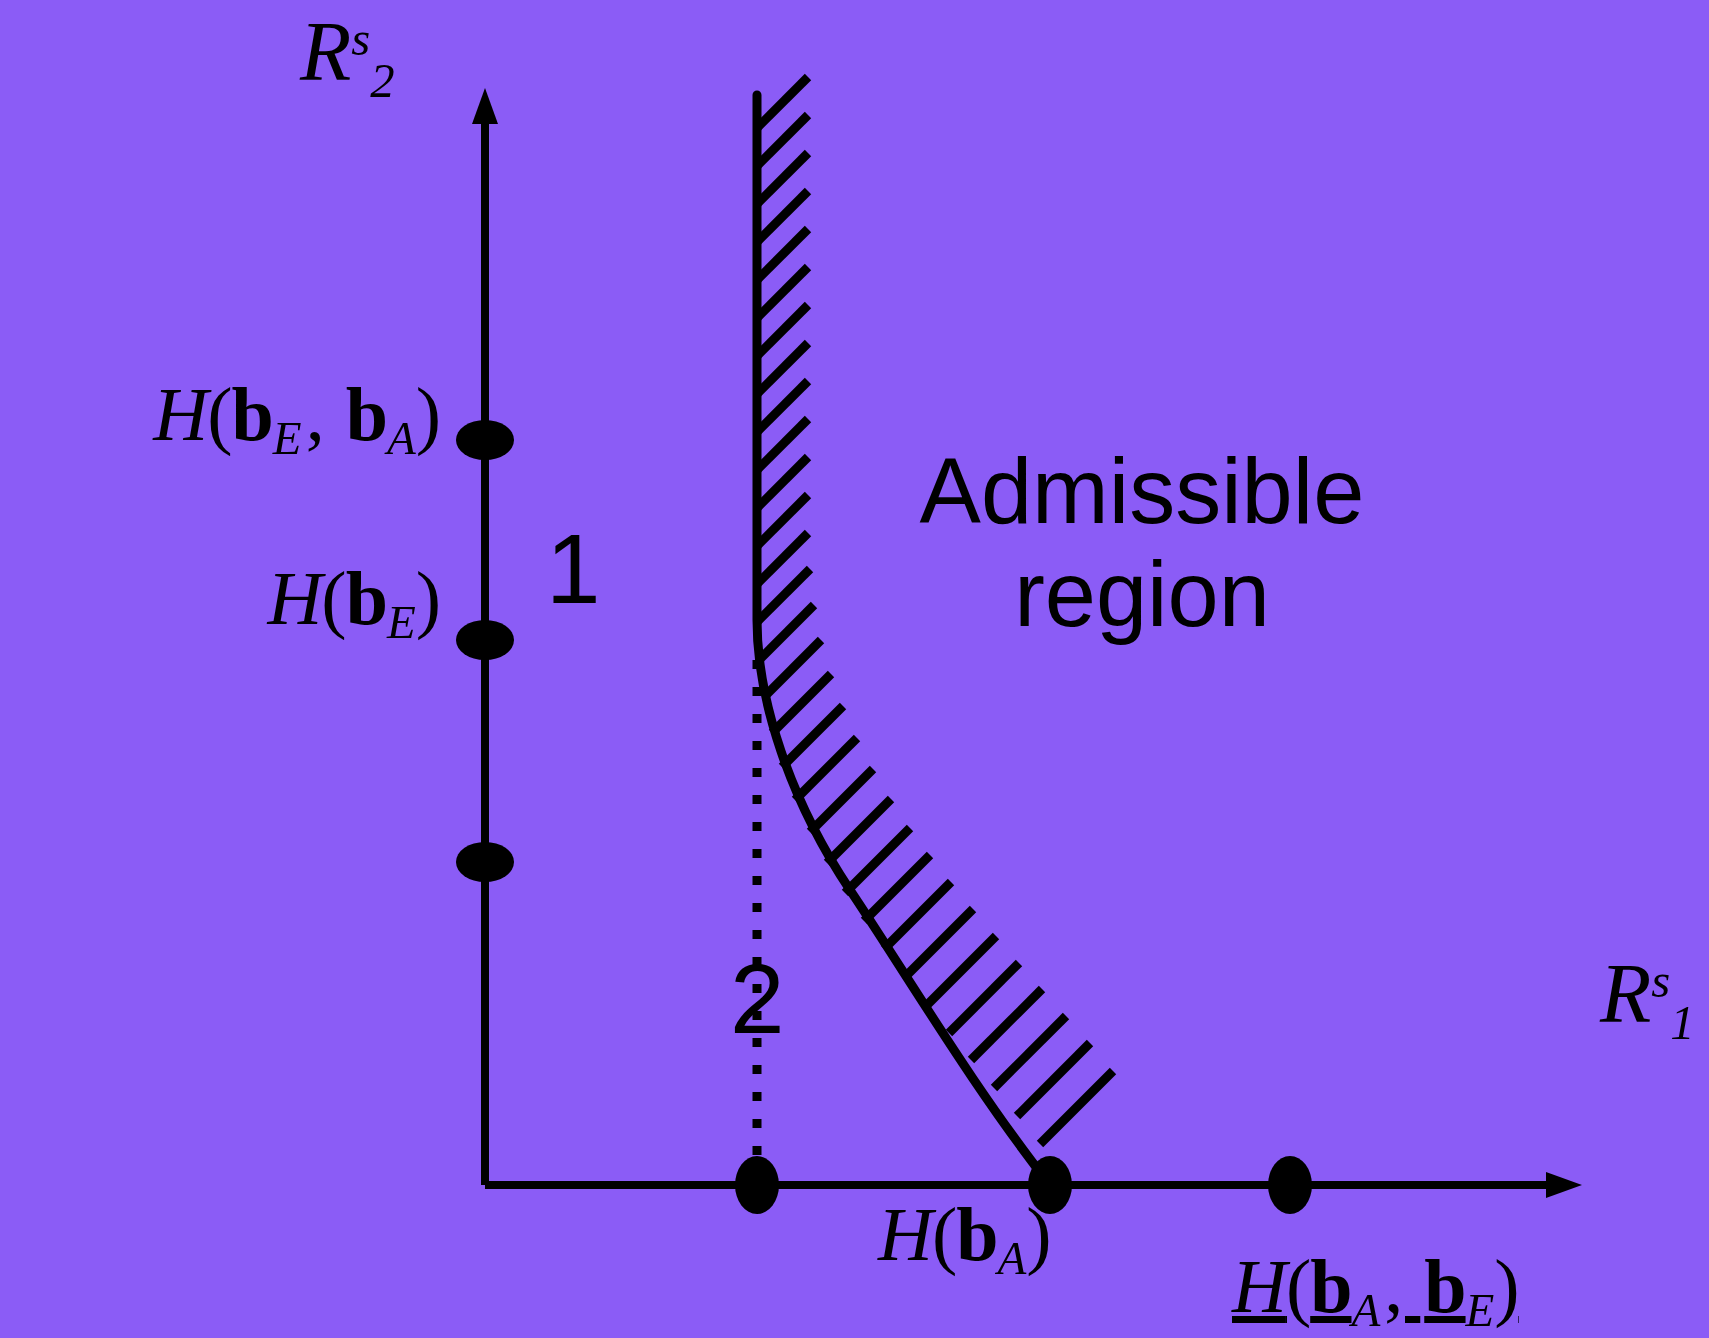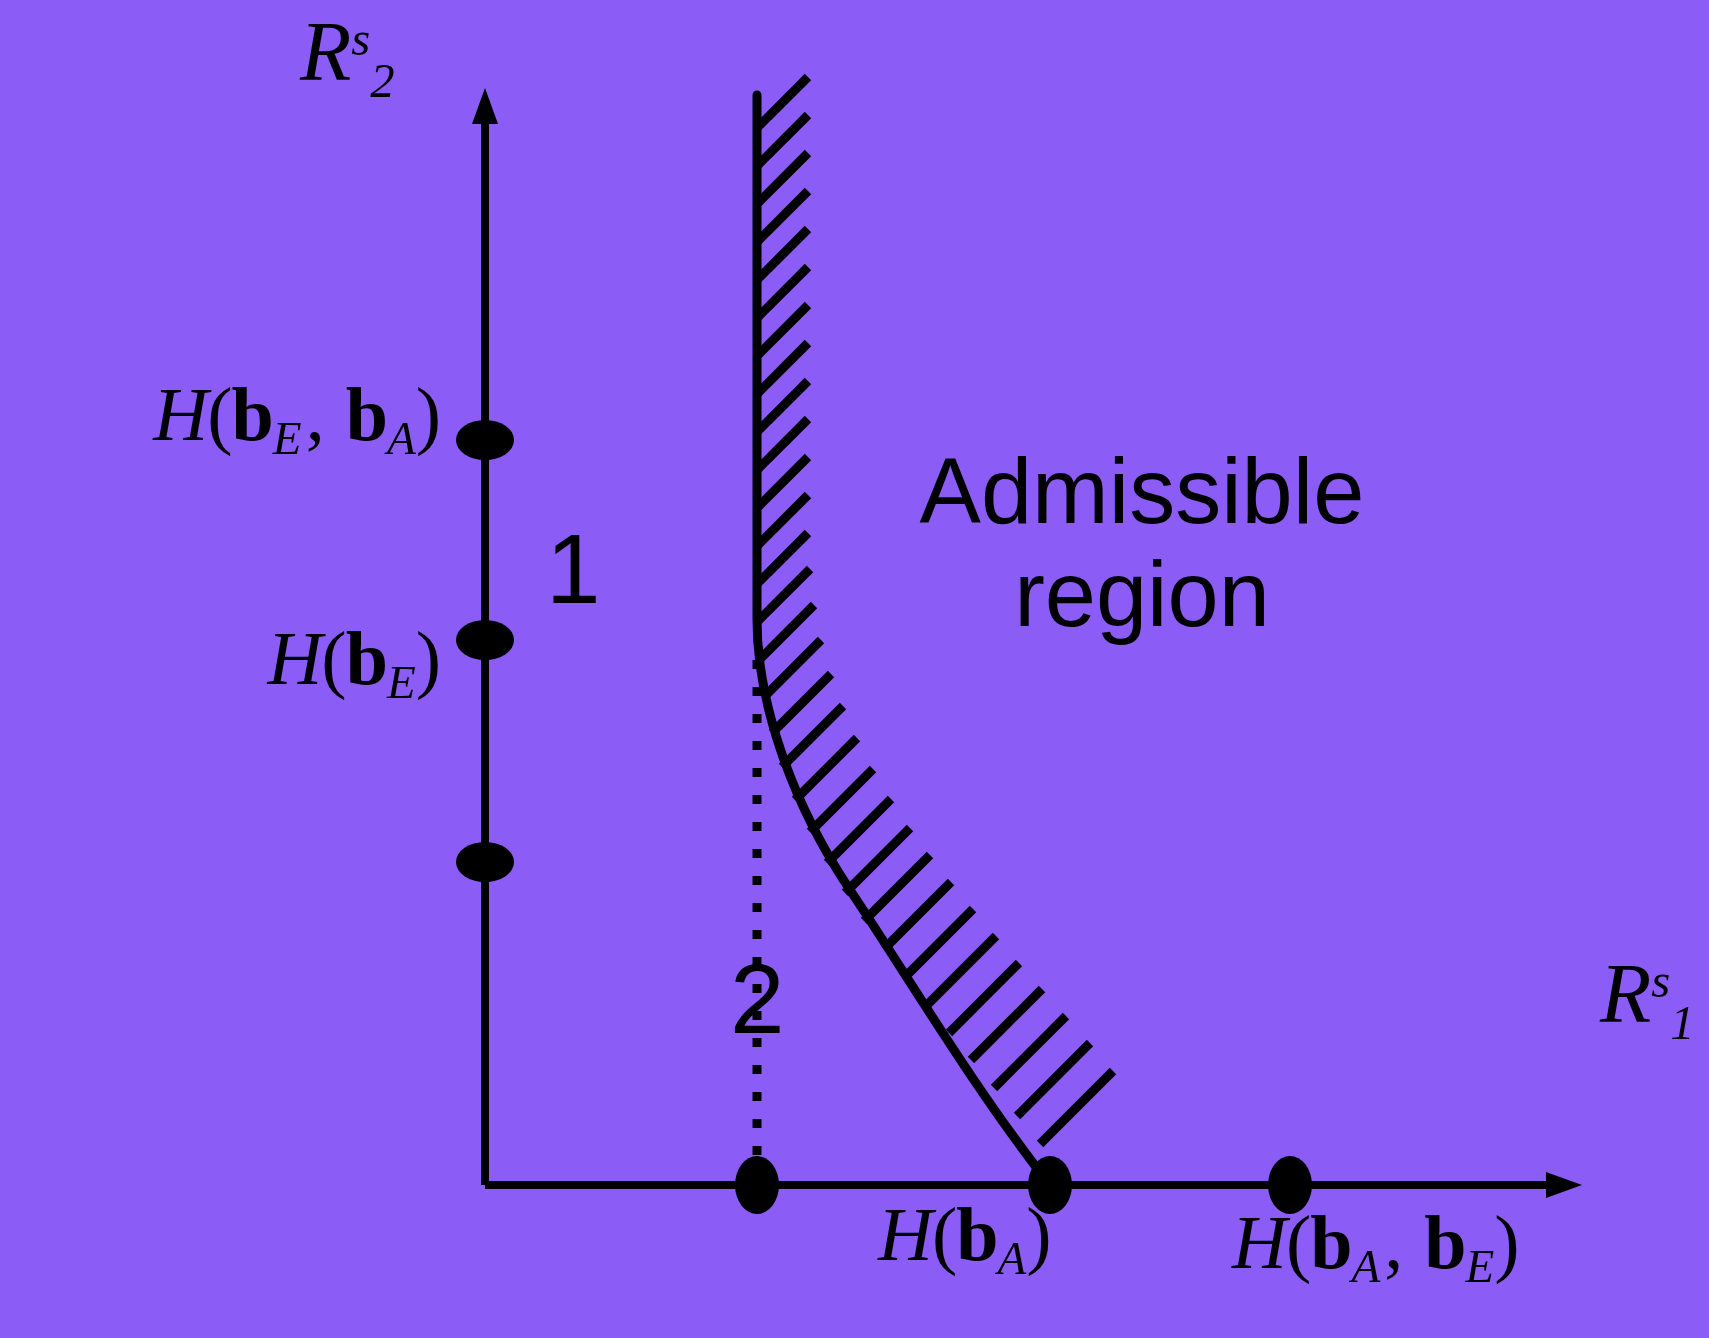--- a/index.html
+++ b/index.html
@@ -157,31 +157,31 @@
   </div>
 
   <div class="lbl axisname" style="left:1600px; top:952px;">
     <span class="it">R</span><span class="sup">s</span><span class="sub">1</span>
   </div>
 
   <div class="lbl math ylabel" style="left:0px; top:376px; width:440px;">
     <span class="it">H</span><span>(</span><span class="bf">b</span><span class="sub">E</span><span class="bar">, </span><span class="bf">b</span><span class="sub">A</span><span>)</span>
   </div>
 
-  <div class="lbl math ylabel" style="left:0px; top:620px; width:440px;">
+  <div class="lbl math ylabel" style="left:0px; top:560px; width:440px;">
     <span class="it">H</span><span>(</span><span class="bf">b</span><span class="sub">E</span><span>)</span>
   </div>
 
 
 
   <div class="lbl math" style="left:878px; top:1196px;">
     <span class="it">H</span><span>(</span><span class="bf">b</span><span class="sub">A</span><span>)</span>
   </div>
 
-  <div class="lbl math" style="left:1232px; top:1204px;">
+  <div class="lbl math" style="left:1232px; top:1248px;text-decoration:underline;">
     <span class="it">H</span><span>(</span><span class="bf">b</span><span class="sub">A</span><span class="bar">, </span><span class="bf">b</span><span class="sub">E</span><span>)</span>
   </div>
 
   <div class="lbl region-num" style="left:546px; top:520px;">1</div>
 
   <div class="lbl region-num" style="left:730px; top:950px;">2</div>
 
   <div class="lbl region-text" style="left:832px; top:440px; width:620px;">
     <div>Admissible</div>
     <div>region</div>

